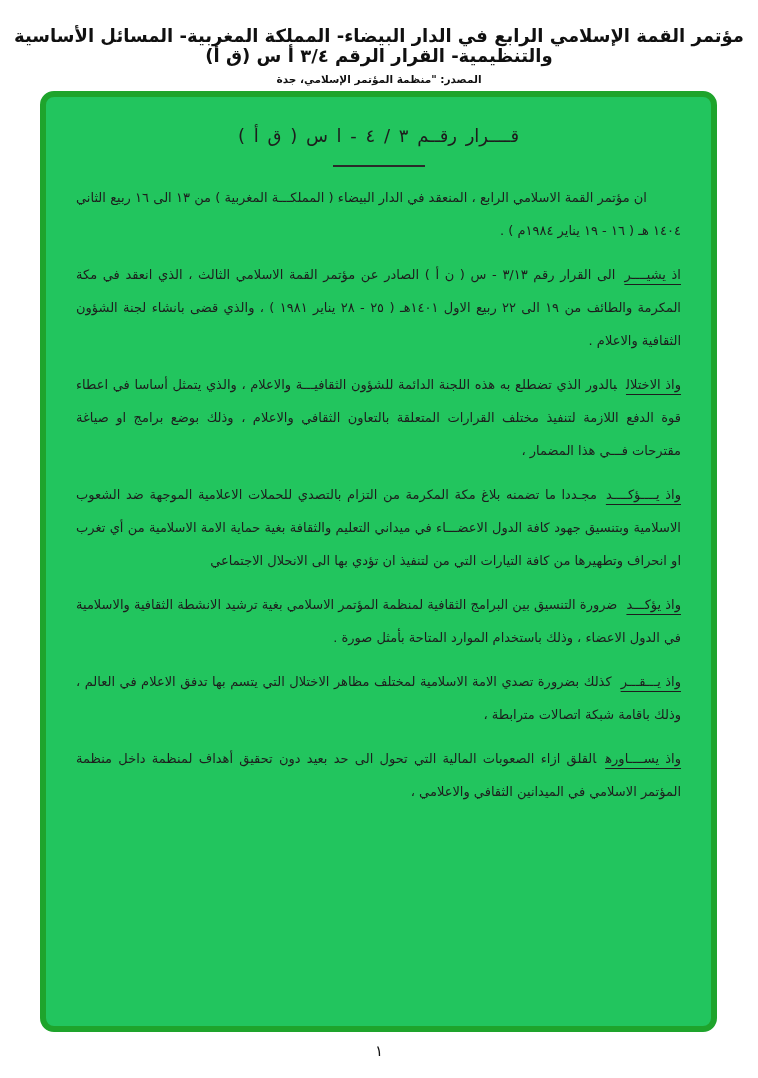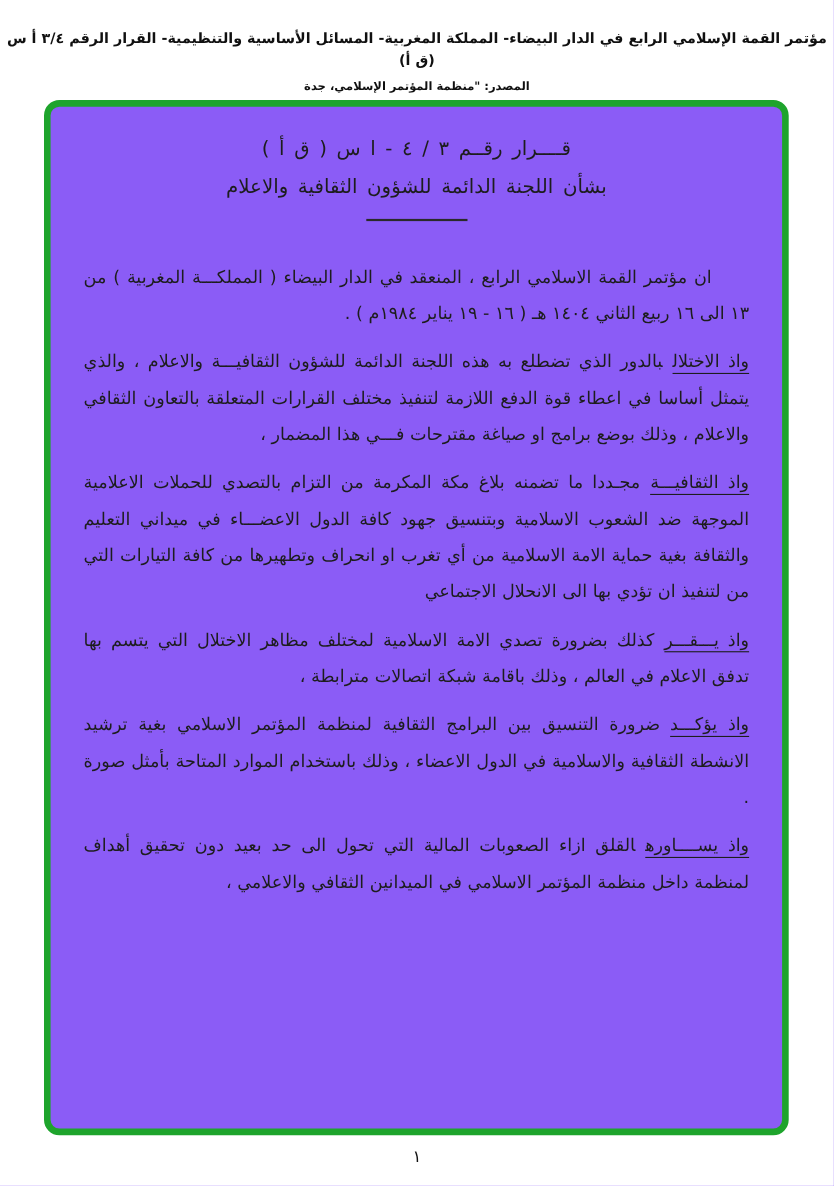--- a/index.html
+++ b/index.html
@@ -2,57 +2,57 @@
 <html lang="ar"><head>
 <meta charset="utf-8">
 <style>
   html,body{margin:0;padding:0;}
   body{
     width:758px;height:1078px;position:relative;background:#ffffff;
     font-family:"DejaVu Sans", sans-serif;color:#1d1d1d;overflow:hidden;
   }
   
   .page-header{direction:rtl;text-align:center;padding-top:26px;}
-  .page-header .hline1{font-size:13px;font-weight:bold;letter-spacing:0;line-height:20px;color:#101010;}
+  .page-header .hline1{font-size:18px;font-weight:bold;letter-spacing:0;line-height:20px;color:#101010;}
   .page-header .hline2{font-size:10.5px;font-weight:bold;margin-top:7px;color:#101010;}
   
   .doc-frame{
     position:absolute;left:40px;top:91px;width:677px;height:941px;
     box-sizing:border-box;border:6px solid #1ea42c;border-radius:14px;
-    padding:18px 30px 0 30px;overflow:hidden;background:#8b5cf6;
+    padding:18px 30px 0 30px;overflow:hidden;background:#22c55e;
   }
   .doc{direction:rtl;}
   .title-block{text-align:center;font-size:18px;line-height:34px;word-spacing:3px;margin-top:4px;}
   .title-divider{width:92px;border:none;border-top:2px solid #2a2a2a;margin:12px auto 0 auto;}
-  .paragraphs{margin-top:34px;font-size:16px;line-height:33px;text-align:justify;}
+  .paragraphs{margin-top:14px;font-size:13px;line-height:33px;text-align:justify;}
   .paragraphs p{margin:0 0 11px 0;}
   .paragraphs p.first{text-indent:34px;}
   .lead{text-decoration:underline;text-underline-offset:5px;margin-inline-end:9px;}
   
   .page-number{position:absolute;top:1042px;left:0;width:758px;text-align:center;font-size:15px;color:#111;}
 </style>
 </head>
 <body>
 
 <header class="page-header">
   <div class="hline1">مؤتمر القمة الإسلامي الرابع في الدار البيضاء- المملكة المغربية- المسائل الأساسية والتنظيمية- القرار الرقم ٣/٤ أ س (ق أ)</div>
   <div class="hline2">المصدر: "منظمة المؤتمر الإسلامي، جدة</div>
 </header>
 
 <div class="doc-frame" style="border-color: rgb(30, 164, 44);">
   <div class="doc">
     <div class="title-block">
       <div>قــــرار رقــم ٣ / ٤ - ا س ( ق أ )</div>
-      <div>بشأن اللجنة الدائمة للشؤون الثقافية والاعلام</div>
     </div>
     <hr class="title-divider">
     <div class="paragraphs">
       <p class="first"><span>ان مؤتمر القمة الاسلامي الرابع ، المنعقد في الدار البيضاء ( المملكـــة المغربية ) من ١٣ الى ١٦ ربيع الثاني ١٤٠٤ هـ ( ١٦ - ١٩ يناير ١٩٨٤م ) .</span></p>
+      <p><span class="lead">اذ يشيــــر</span><span>الى القرار رقم ٣/١٣ - س ( ن أ ) الصادر عن مؤتمر القمة الاسلامي الثالث ، الذي انعقد في مكة المكرمة والطائف من ١٩ الى ٢٢ ربيع الاول ١٤٠١هـ ( ٢٥ - ٢٨ يناير ١٩٨١ ) ، والذي قضى بانشاء لجنة الشؤون الثقافية والاعلام .</span></p>
       <p><span class="lead">واذ الاختلال</span><span>بالدور الذي تضطلع به هذه اللجنة الدائمة للشؤون الثقافيـــة والاعلام ، والذي يتمثل أساسا في اعطاء قوة الدفع اللازمة لتنفيذ مختلف القرارات المتعلقة بالتعاون الثقافي والاعلام ، وذلك بوضع برامج او صياغة مقترحات فـــي هذا المضمار ،</span></p>
-      <p><span class="lead">واذ الثقافيـــة</span><span>مجـددا ما تضمنه بلاغ مكة المكرمة من التزام بالتصدي للحملات الاعلامية الموجهة ضد الشعوب الاسلامية وبتنسيق جهود كافة الدول الاعضـــاء في ميداني التعليم والثقافة بغية حماية الامة الاسلامية من أي تغرب او انحراف وتطهيرها من كافة التيارات التي من لتنفيذ ان تؤدي بها الى الانحلال الاجتماعي</span></p>
+      <p><span class="lead">واذ يــــؤكــــد</span><span>مجـددا ما تضمنه بلاغ مكة المكرمة من التزام بالتصدي للحملات الاعلامية الموجهة ضد الشعوب الاسلامية وبتنسيق جهود كافة الدول الاعضـــاء في ميداني التعليم والثقافة بغية حماية الامة الاسلامية من أي تغرب او انحراف وتطهيرها من كافة التيارات التي من لتنفيذ ان تؤدي بها الى الانحلال الاجتماعي</span></p>
+      <p><span class="lead">واذ يؤكـــد</span><span>ضرورة التنسيق بين البرامج الثقافية لمنظمة المؤتمر الاسلامي بغية ترشيد الانشطة الثقافية والاسلامية في الدول الاعضاء ، وذلك باستخدام الموارد المتاحة بأمثل صورة .</span></p>
       <p><span class="lead">واذ يـــقـــر</span><span>كذلك بضرورة تصدي الامة الاسلامية لمختلف مظاهر الاختلال التي يتسم بها تدفق الاعلام في العالم ، وذلك باقامة شبكة اتصالات مترابطة ،</span></p>
-      <p><span class="lead">واذ يؤكـــد</span><span>ضرورة التنسيق بين البرامج الثقافية لمنظمة المؤتمر الاسلامي بغية ترشيد الانشطة الثقافية والاسلامية في الدول الاعضاء ، وذلك باستخدام الموارد المتاحة بأمثل صورة .</span></p>
       <p><span class="lead">واذ يســــاوره</span><span>القلق ازاء الصعوبات المالية التي تحول الى حد بعيد دون تحقيق أهداف لمنظمة داخل منظمة المؤتمر الاسلامي في الميدانين الثقافي والاعلامي ،</span></p>
     </div>
   </div>
 </div>
 
 <div class="page-number">١</div>
 
 </body></html>

